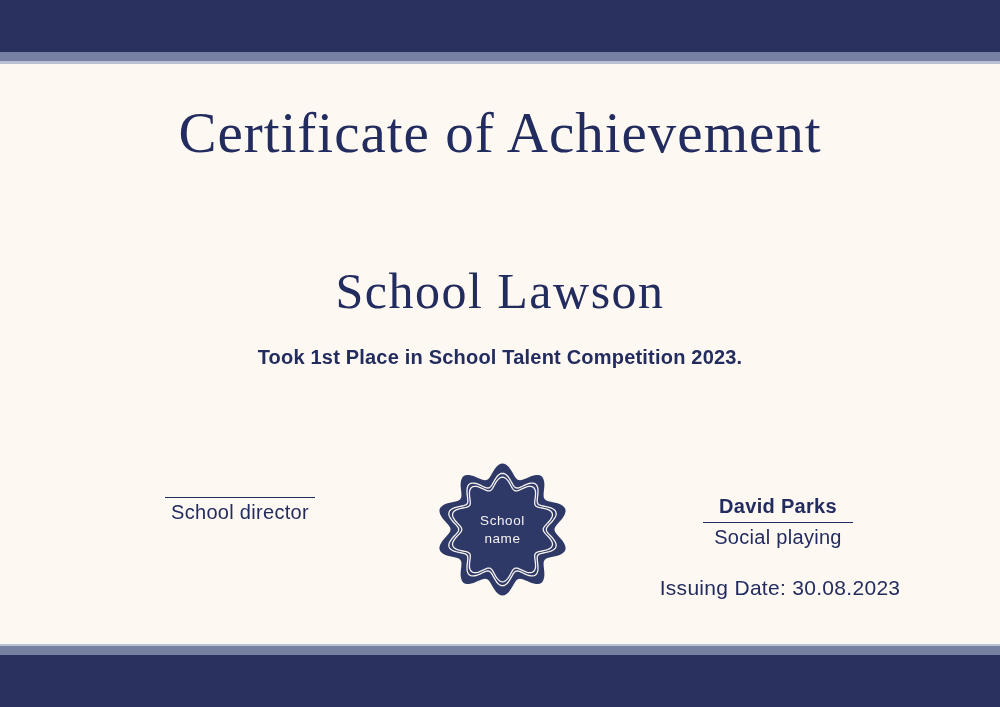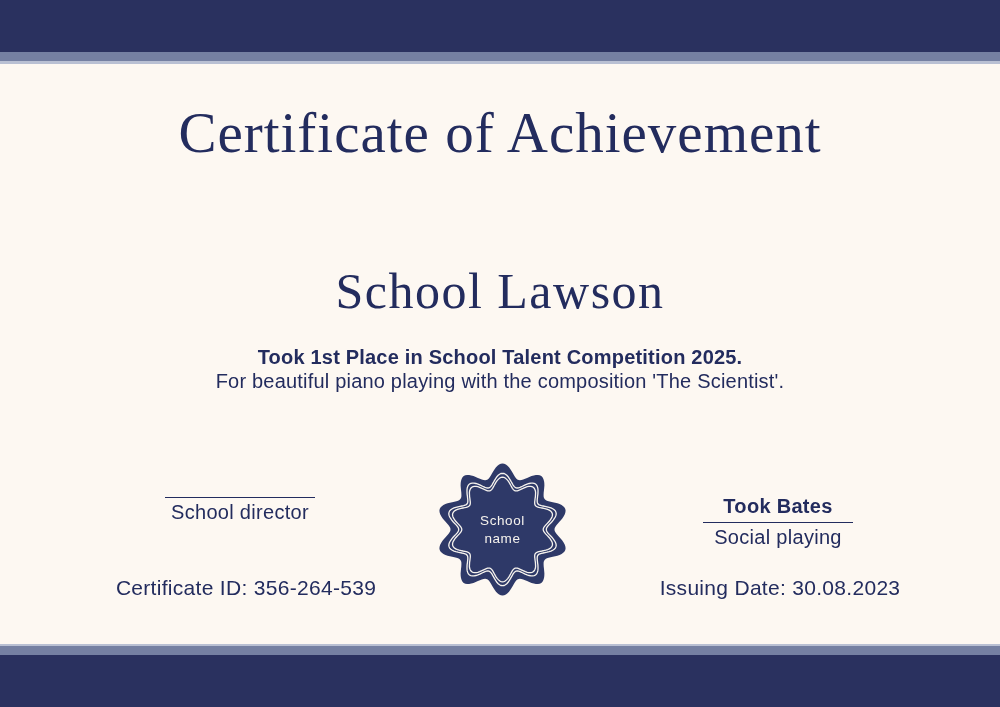--- a/index.html
+++ b/index.html
@@ -57,44 +57,42 @@
 <div class="cert">
 
   <div class="band-top"></div>
   <div class="stripe-top"></div>
 
   <div class="centered title">Certificate of Achievement</div>
 
 
   <div class="centered recipient">School Lawson</div>
 
-  <div class="centered ach-bold">Took 1st Place in School Talent Competition 2025.</div>
+  <div class="centered ach-bold">Took 1st Place in School Talent Competition 2023.</div>
 
-  <div class="centered ach-detail">For beautiful piano playing with the composition 'The Scientist'.</div>
 
   <div class="sig sig-left">
     <hr class="sig-line">
     <div class="sig-role">School director</div>
   </div>
 
   <div class="seal">
     <svg viewBox="0 0 133 133">
       <path fill="#2e3968" d="M118.5,66.5L118.7,67.9L119.4,69.3L120.4,70.7L121.7,72.3L123.2,74.0L124.8,75.7L126.3,77.6L127.6,79.5L128.7,81.4L129.3,83.3L129.6,85.2L129.3,86.9L128.5,88.5L127.2,89.8L125.6,91.0L123.6,91.9L121.4,92.7L119.1,93.3L116.8,93.8L114.6,94.3L112.6,94.7L110.9,95.3L109.6,96.1L108.6,97.1L107.9,98.3L107.6,99.8L107.6,101.6L107.7,103.6L108.0,105.9L108.2,108.2L108.4,110.6L108.3,112.9L108.0,115.1L107.4,117.1L106.5,118.7L105.3,119.9L103.7,120.7L101.9,121.1L99.9,121.0L97.8,120.6L95.5,119.9L93.3,119.1L91.1,118.1L89.1,117.2L87.2,116.4L85.5,115.9L83.9,115.7L82.6,116.0L81.3,116.6L80.2,117.6L79.1,119.1L78.0,120.8L76.9,122.7L75.7,124.8L74.4,126.8L73.0,128.7L71.5,130.3L69.9,131.5L68.2,132.2L66.5,132.5L64.8,132.2L63.1,131.5L61.5,130.3L60.0,128.7L58.6,126.8L57.3,124.8L56.1,122.7L55.0,120.8L53.9,119.1L52.8,117.6L51.7,116.6L50.4,116.0L49.1,115.7L47.5,115.9L45.8,116.4L43.9,117.2L41.9,118.1L39.7,119.1L37.5,119.9L35.3,120.6L33.1,121.0L31.1,121.1L29.3,120.7L27.7,119.9L26.5,118.7L25.6,117.1L25.0,115.1L24.7,112.9L24.6,110.6L24.8,108.2L25.0,105.9L25.3,103.6L25.4,101.6L25.4,99.8L25.1,98.3L24.4,97.1L23.4,96.1L22.1,95.3L20.4,94.7L18.4,94.3L16.2,93.8L13.9,93.3L11.6,92.7L9.4,91.9L7.4,91.0L5.8,89.8L4.5,88.5L3.7,86.9L3.4,85.2L3.7,83.3L4.3,81.4L5.4,79.5L6.7,77.6L8.2,75.7L9.8,74.0L11.3,72.3L12.6,70.7L13.6,69.3L14.3,67.9L14.5,66.5L14.3,65.1L13.6,63.7L12.6,62.3L11.3,60.7L9.8,59.0L8.2,57.3L6.7,55.4L5.4,53.5L4.3,51.6L3.7,49.7L3.4,47.8L3.7,46.1L4.5,44.5L5.8,43.2L7.4,42.0L9.4,41.1L11.6,40.3L13.9,39.7L16.2,39.2L18.4,38.7L20.4,38.3L22.1,37.7L23.4,36.9L24.4,35.9L25.1,34.7L25.4,33.2L25.4,31.4L25.3,29.4L25.0,27.1L24.8,24.8L24.6,22.4L24.7,20.1L25.0,17.9L25.6,15.9L26.5,14.3L27.7,13.1L29.3,12.3L31.1,11.9L33.1,12.0L35.2,12.4L37.5,13.1L39.7,13.9L41.9,14.9L43.9,15.8L45.8,16.6L47.5,17.1L49.1,17.3L50.4,17.0L51.7,16.4L52.8,15.4L53.9,13.9L55.0,12.2L56.1,10.3L57.3,8.2L58.6,6.2L60.0,4.3L61.5,2.7L63.1,1.5L64.8,0.8L66.5,0.5L68.2,0.8L69.9,1.5L71.5,2.7L73.0,4.3L74.4,6.2L75.7,8.2L76.9,10.3L78.0,12.2L79.1,13.9L80.2,15.4L81.3,16.4L82.6,17.0L83.9,17.3L85.5,17.1L87.2,16.6L89.1,15.8L91.1,14.9L93.3,13.9L95.5,13.1L97.8,12.4L99.9,12.0L101.9,11.9L103.7,12.3L105.3,13.1L106.5,14.3L107.4,15.9L108.0,17.9L108.3,20.1L108.4,22.4L108.2,24.8L108.0,27.1L107.7,29.4L107.6,31.4L107.6,33.2L107.9,34.7L108.6,35.9L109.6,36.9L110.9,37.7L112.6,38.3L114.6,38.7L116.8,39.2L119.1,39.7L121.4,40.3L123.6,41.1L125.6,42.0L127.2,43.2L128.5,44.5L129.3,46.1L129.6,47.8L129.3,49.7L128.7,51.6L127.6,53.5L126.3,55.4L124.8,57.3L123.2,59.0L121.7,60.7L120.4,62.3L119.4,63.7L118.7,65.1L118.5,66.5Z"></path>
       <path fill="none" stroke="#f6f3ee" stroke-width="1.3" d="M110.3,66.5L110.5,67.7L111.1,68.8L112.0,70.1L113.1,71.4L114.5,72.8L115.9,74.3L117.2,75.9L118.4,77.5L119.4,79.2L120.0,80.8L120.2,82.4L119.9,83.9L119.3,85.2L118.2,86.3L116.7,87.3L115.0,88.1L113.1,88.7L111.1,89.2L109.0,89.6L107.1,90.0L105.4,90.3L103.9,90.8L102.8,91.4L101.9,92.2L101.4,93.3L101.2,94.6L101.2,96.1L101.4,97.9L101.6,99.8L101.9,101.9L102.0,103.9L102.0,106.0L101.8,107.9L101.3,109.5L100.6,110.9L99.5,112.0L98.2,112.6L96.7,112.9L94.9,112.9L93.1,112.5L91.1,111.9L89.2,111.1L87.3,110.2L85.6,109.3L84.0,108.6L82.5,108.2L81.2,108.0L80.0,108.2L79.0,108.7L78.1,109.6L77.1,110.9L76.3,112.4L75.3,114.1L74.3,115.9L73.2,117.7L72.1,119.3L70.8,120.7L69.4,121.8L68.0,122.5L66.5,122.7L65.0,122.5L63.6,121.8L62.2,120.7L60.9,119.3L59.8,117.7L58.7,115.9L57.7,114.1L56.7,112.4L55.9,110.9L54.9,109.6L54.0,108.7L53.0,108.2L51.8,108.0L50.5,108.2L49.0,108.6L47.4,109.3L45.7,110.2L43.8,111.1L41.9,111.9L40.0,112.5L38.1,112.9L36.3,112.9L34.8,112.6L33.5,112.0L32.4,110.9L31.7,109.5L31.2,107.9L31.0,106.0L31.0,103.9L31.1,101.9L31.4,99.8L31.6,97.9L31.8,96.1L31.8,94.6L31.6,93.3L31.1,92.2L30.2,91.4L29.1,90.8L27.6,90.3L25.9,90.0L24.0,89.6L21.9,89.2L19.9,88.7L18.0,88.1L16.3,87.3L14.8,86.3L13.7,85.2L13.1,83.9L12.8,82.4L13.0,80.8L13.6,79.2L14.6,77.5L15.8,75.9L17.1,74.3L18.5,72.8L19.9,71.4L21.0,70.1L21.9,68.8L22.5,67.7L22.7,66.5L22.5,65.3L21.9,64.2L21.0,62.9L19.9,61.6L18.5,60.2L17.1,58.7L15.8,57.1L14.6,55.5L13.6,53.8L13.0,52.2L12.8,50.6L13.1,49.1L13.7,47.8L14.8,46.7L16.3,45.7L18.0,44.9L19.9,44.3L21.9,43.8L24.0,43.4L25.9,43.0L27.6,42.7L29.1,42.2L30.2,41.6L31.1,40.8L31.6,39.7L31.8,38.4L31.8,36.9L31.6,35.1L31.4,33.2L31.1,31.1L31.0,29.1L31.0,27.0L31.2,25.1L31.7,23.5L32.4,22.1L33.5,21.0L34.8,20.4L36.3,20.1L38.1,20.1L39.9,20.5L41.9,21.1L43.8,21.9L45.7,22.8L47.4,23.7L49.0,24.4L50.5,24.8L51.8,25.0L53.0,24.8L54.0,24.3L54.9,23.4L55.9,22.1L56.7,20.6L57.7,18.9L58.7,17.1L59.8,15.3L60.9,13.7L62.2,12.3L63.6,11.2L65.0,10.5L66.5,10.3L68.0,10.5L69.4,11.2L70.8,12.3L72.1,13.7L73.2,15.3L74.3,17.1L75.3,18.9L76.3,20.6L77.1,22.1L78.1,23.4L79.0,24.3L80.0,24.8L81.2,25.0L82.5,24.8L84.0,24.4L85.6,23.7L87.3,22.8L89.2,21.9L91.1,21.1L93.1,20.5L94.9,20.1L96.7,20.1L98.2,20.4L99.5,21.0L100.6,22.1L101.3,23.5L101.8,25.1L102.0,27.0L102.0,29.1L101.9,31.1L101.6,33.2L101.4,35.1L101.2,36.9L101.2,38.4L101.4,39.7L101.9,40.8L102.8,41.6L103.9,42.2L105.4,42.7L107.1,43.0L109.0,43.4L111.1,43.8L113.1,44.3L115.0,44.9L116.7,45.7L118.2,46.7L119.3,47.8L119.9,49.1L120.2,50.6L120.0,52.2L119.4,53.8L118.4,55.5L117.2,57.1L115.9,58.7L114.5,60.2L113.1,61.6L112.0,62.9L111.1,64.2L110.5,65.3L110.3,66.5Z"></path>
       <path fill="none" stroke="#f6f3ee" stroke-width="1.3" d="M107.2,66.5L107.4,67.6L107.9,68.7L108.8,69.8L109.9,71.1L111.1,72.4L112.4,73.8L113.7,75.2L114.8,76.8L115.7,78.3L116.3,79.8L116.5,81.3L116.2,82.7L115.6,83.9L114.6,85.0L113.2,85.9L111.6,86.6L109.8,87.2L107.9,87.6L106.0,88.0L104.3,88.3L102.7,88.7L101.3,89.1L100.2,89.7L99.4,90.4L98.9,91.4L98.7,92.6L98.7,94.0L98.9,95.7L99.1,97.5L99.4,99.4L99.5,101.3L99.6,103.2L99.4,105.0L98.9,106.5L98.2,107.8L97.2,108.8L96.0,109.4L94.6,109.7L92.9,109.6L91.2,109.3L89.4,108.7L87.6,107.9L85.9,107.1L84.2,106.3L82.7,105.7L81.4,105.2L80.2,105.1L79.1,105.2L78.1,105.7L77.2,106.6L76.4,107.7L75.6,109.1L74.7,110.7L73.8,112.4L72.8,114.1L71.7,115.6L70.5,116.9L69.2,118.0L67.9,118.6L66.5,118.8L65.1,118.6L63.8,118.0L62.5,116.9L61.3,115.6L60.2,114.1L59.2,112.4L58.3,110.7L57.4,109.1L56.6,107.7L55.8,106.6L54.9,105.7L53.9,105.2L52.8,105.1L51.6,105.2L50.3,105.7L48.8,106.3L47.1,107.1L45.4,107.9L43.6,108.7L41.8,109.3L40.1,109.6L38.4,109.7L37.0,109.4L35.8,108.8L34.8,107.8L34.1,106.5L33.6,105.0L33.4,103.2L33.5,101.3L33.6,99.4L33.9,97.5L34.1,95.7L34.3,94.0L34.3,92.6L34.1,91.4L33.6,90.4L32.8,89.7L31.7,89.1L30.3,88.7L28.7,88.3L27.0,88.0L25.1,87.6L23.2,87.2L21.4,86.6L19.8,85.9L18.4,85.0L17.4,83.9L16.8,82.7L16.5,81.3L16.7,79.8L17.3,78.3L18.2,76.8L19.3,75.2L20.6,73.8L21.9,72.4L23.1,71.1L24.2,69.8L25.1,68.7L25.6,67.6L25.8,66.5L25.6,65.4L25.1,64.3L24.2,63.2L23.1,61.9L21.9,60.6L20.6,59.2L19.3,57.8L18.2,56.2L17.3,54.7L16.7,53.2L16.5,51.7L16.8,50.3L17.4,49.1L18.4,48.0L19.8,47.1L21.4,46.4L23.2,45.8L25.1,45.4L27.0,45.0L28.7,44.7L30.3,44.3L31.7,43.9L32.8,43.3L33.6,42.6L34.1,41.6L34.3,40.4L34.3,39.0L34.1,37.3L33.9,35.5L33.6,33.6L33.5,31.7L33.4,29.8L33.6,28.0L34.1,26.5L34.8,25.2L35.8,24.2L37.0,23.6L38.4,23.3L40.1,23.4L41.8,23.7L43.6,24.3L45.4,25.1L47.1,25.9L48.8,26.7L50.3,27.3L51.6,27.8L52.8,27.9L53.9,27.8L54.9,27.3L55.8,26.4L56.6,25.3L57.4,23.9L58.3,22.3L59.2,20.6L60.2,18.9L61.3,17.4L62.5,16.1L63.8,15.0L65.1,14.4L66.5,14.2L67.9,14.4L69.2,15.0L70.5,16.1L71.7,17.4L72.8,18.9L73.8,20.6L74.7,22.3L75.6,23.9L76.4,25.3L77.2,26.4L78.1,27.3L79.1,27.8L80.2,27.9L81.4,27.8L82.7,27.3L84.2,26.7L85.9,25.9L87.6,25.1L89.4,24.3L91.2,23.7L92.9,23.4L94.6,23.3L96.0,23.6L97.2,24.2L98.2,25.2L98.9,26.5L99.4,28.0L99.6,29.8L99.5,31.7L99.4,33.6L99.1,35.5L98.9,37.3L98.7,39.0L98.7,40.4L98.9,41.6L99.4,42.6L100.2,43.3L101.3,43.9L102.7,44.3L104.3,44.7L106.0,45.0L107.9,45.4L109.8,45.8L111.6,46.4L113.2,47.1L114.6,48.0L115.6,49.1L116.2,50.3L116.5,51.7L116.3,53.2L115.7,54.7L114.8,56.2L113.7,57.8L112.4,59.2L111.1,60.6L109.9,61.9L108.8,63.2L107.9,64.3L107.4,65.4L107.2,66.5Z"></path>
     </svg>
     <div class="seal-label">School name</div>
   </div>
 
   <div class="sig sig-right">
-    <div class="sig-name">Took Bates</div>
+    <div class="sig-name">David Parks</div>
     <hr class="sig-line">
     <div class="sig-role">Social playing</div>
   </div>
 
-  <div class="footer-item footer-left">Certificate ID: 356-264-539</div>
 
   <div class="footer-item footer-right">Issuing Date: 30.08.2023</div>
 
   <div class="stripe-bottom"></div>
   <div class="band-bottom"></div>
 
 </div>
 
 </body></html>

